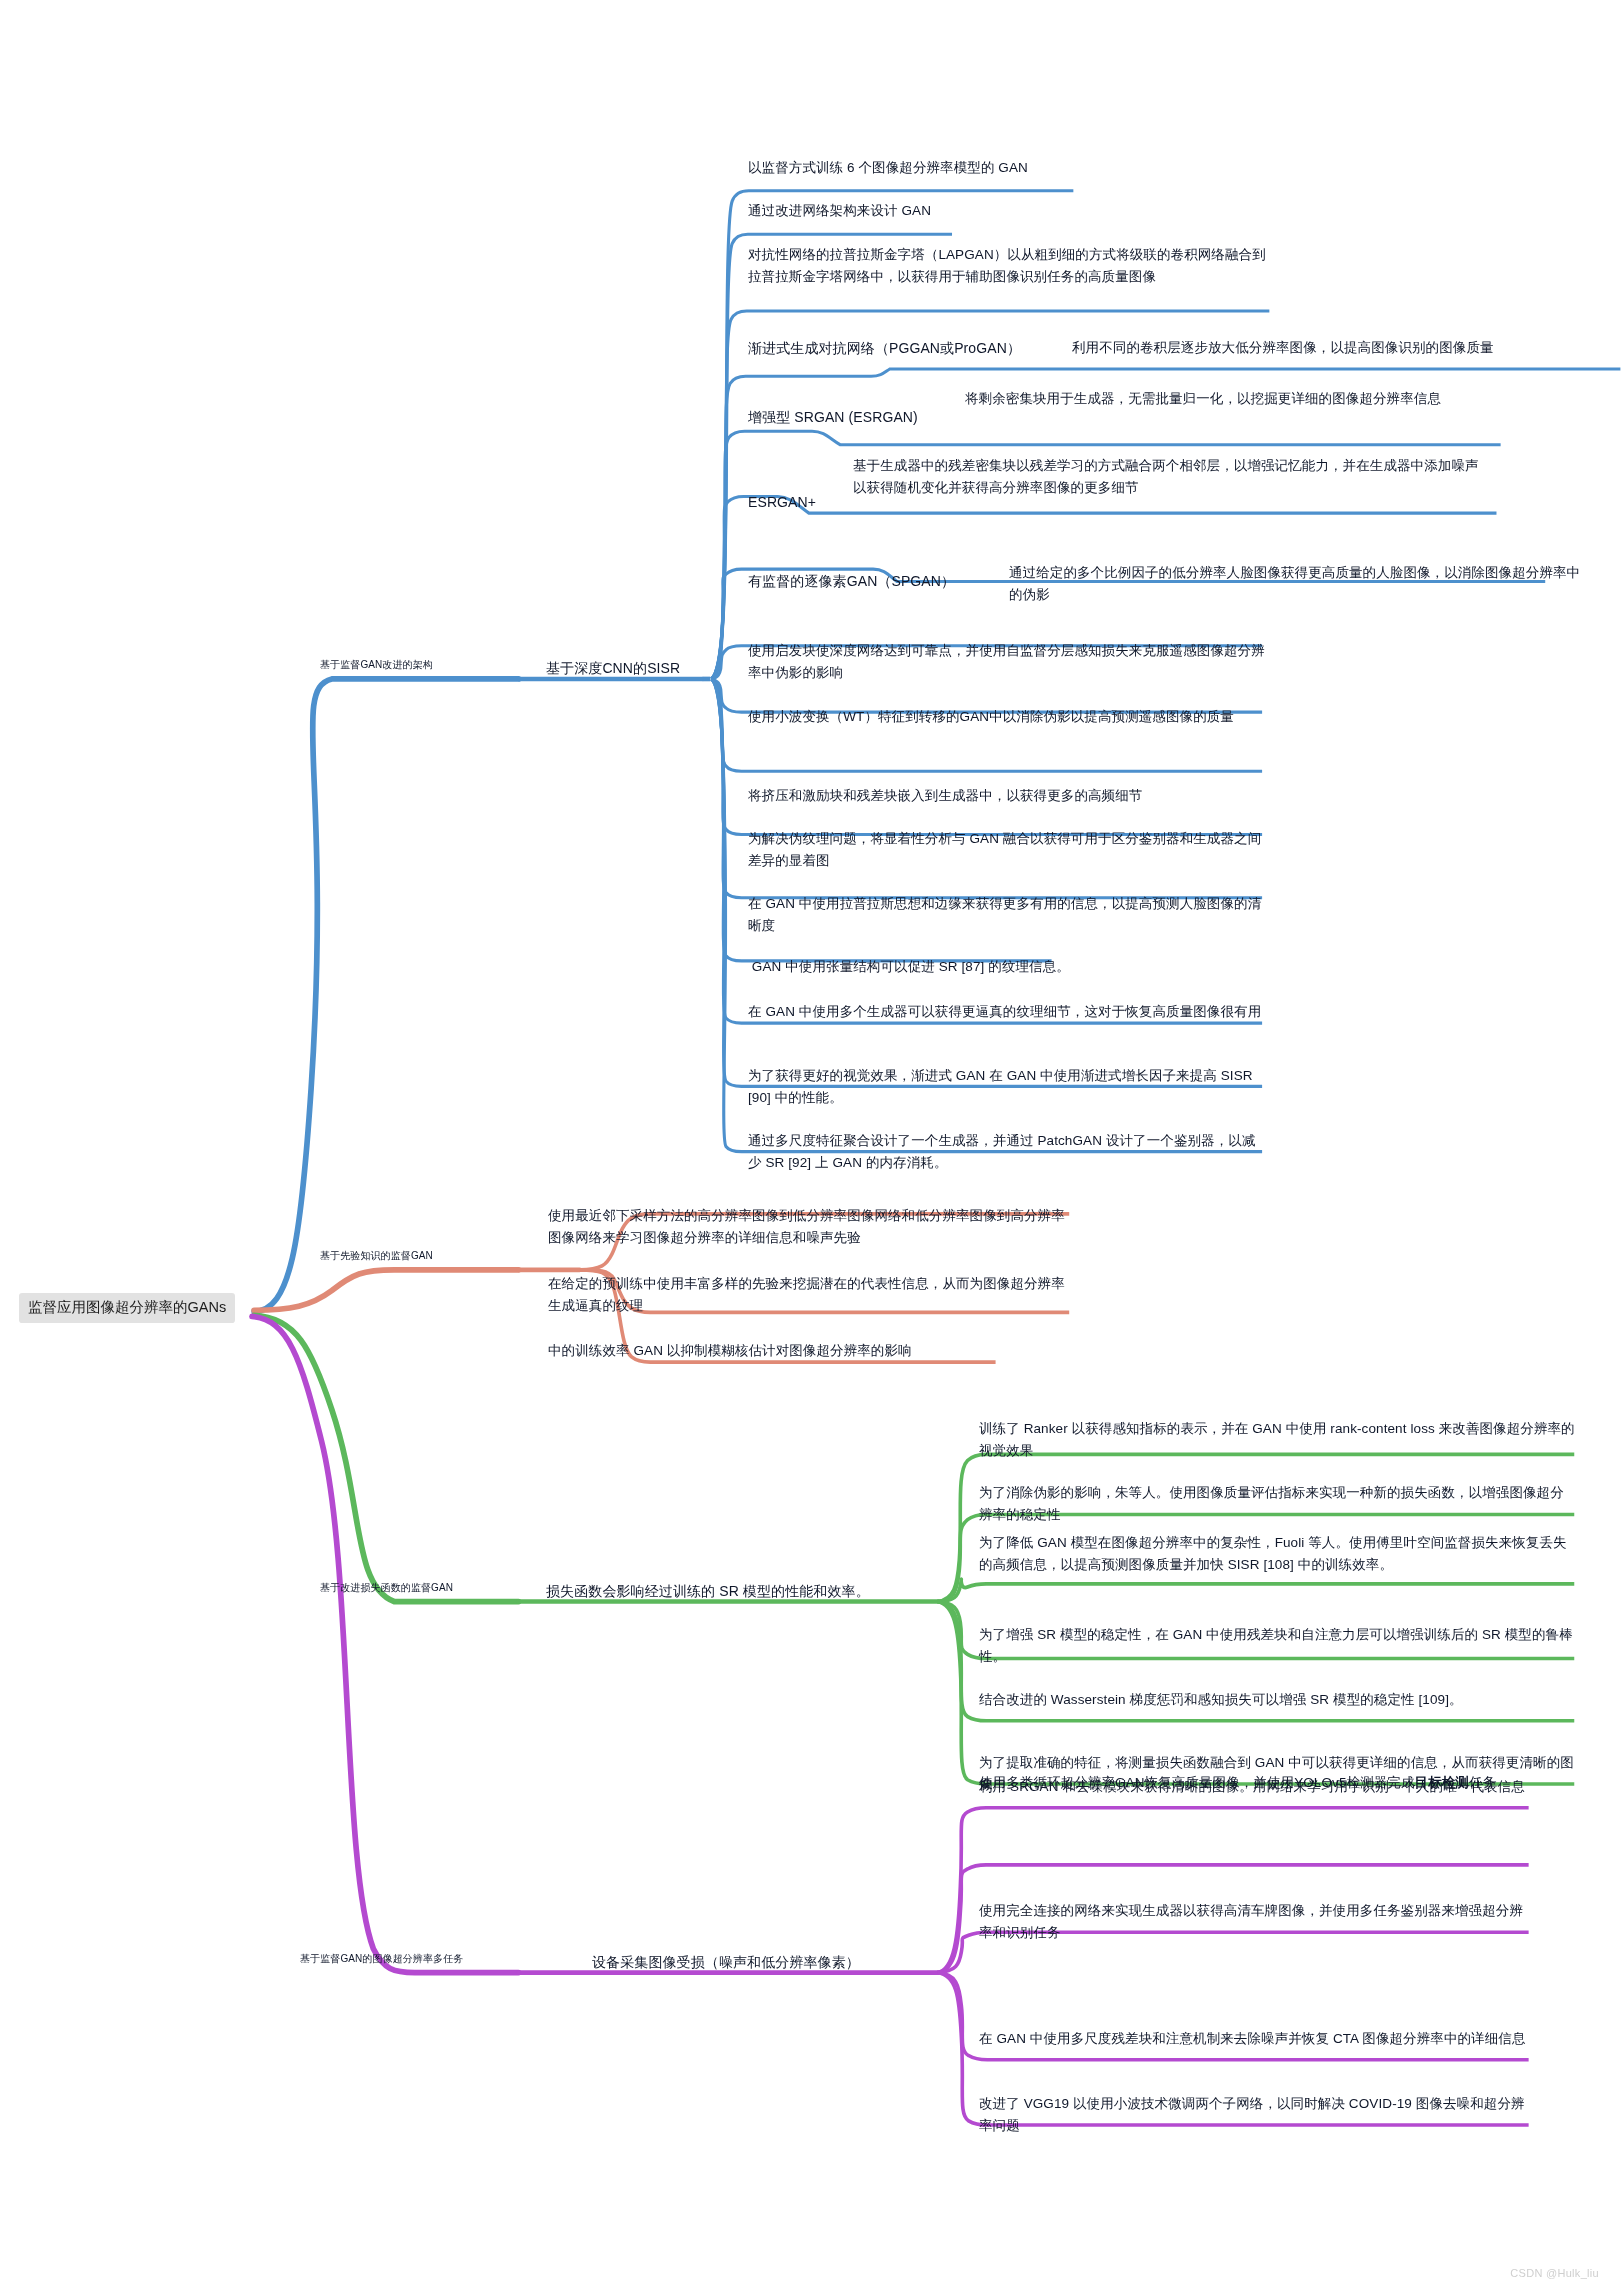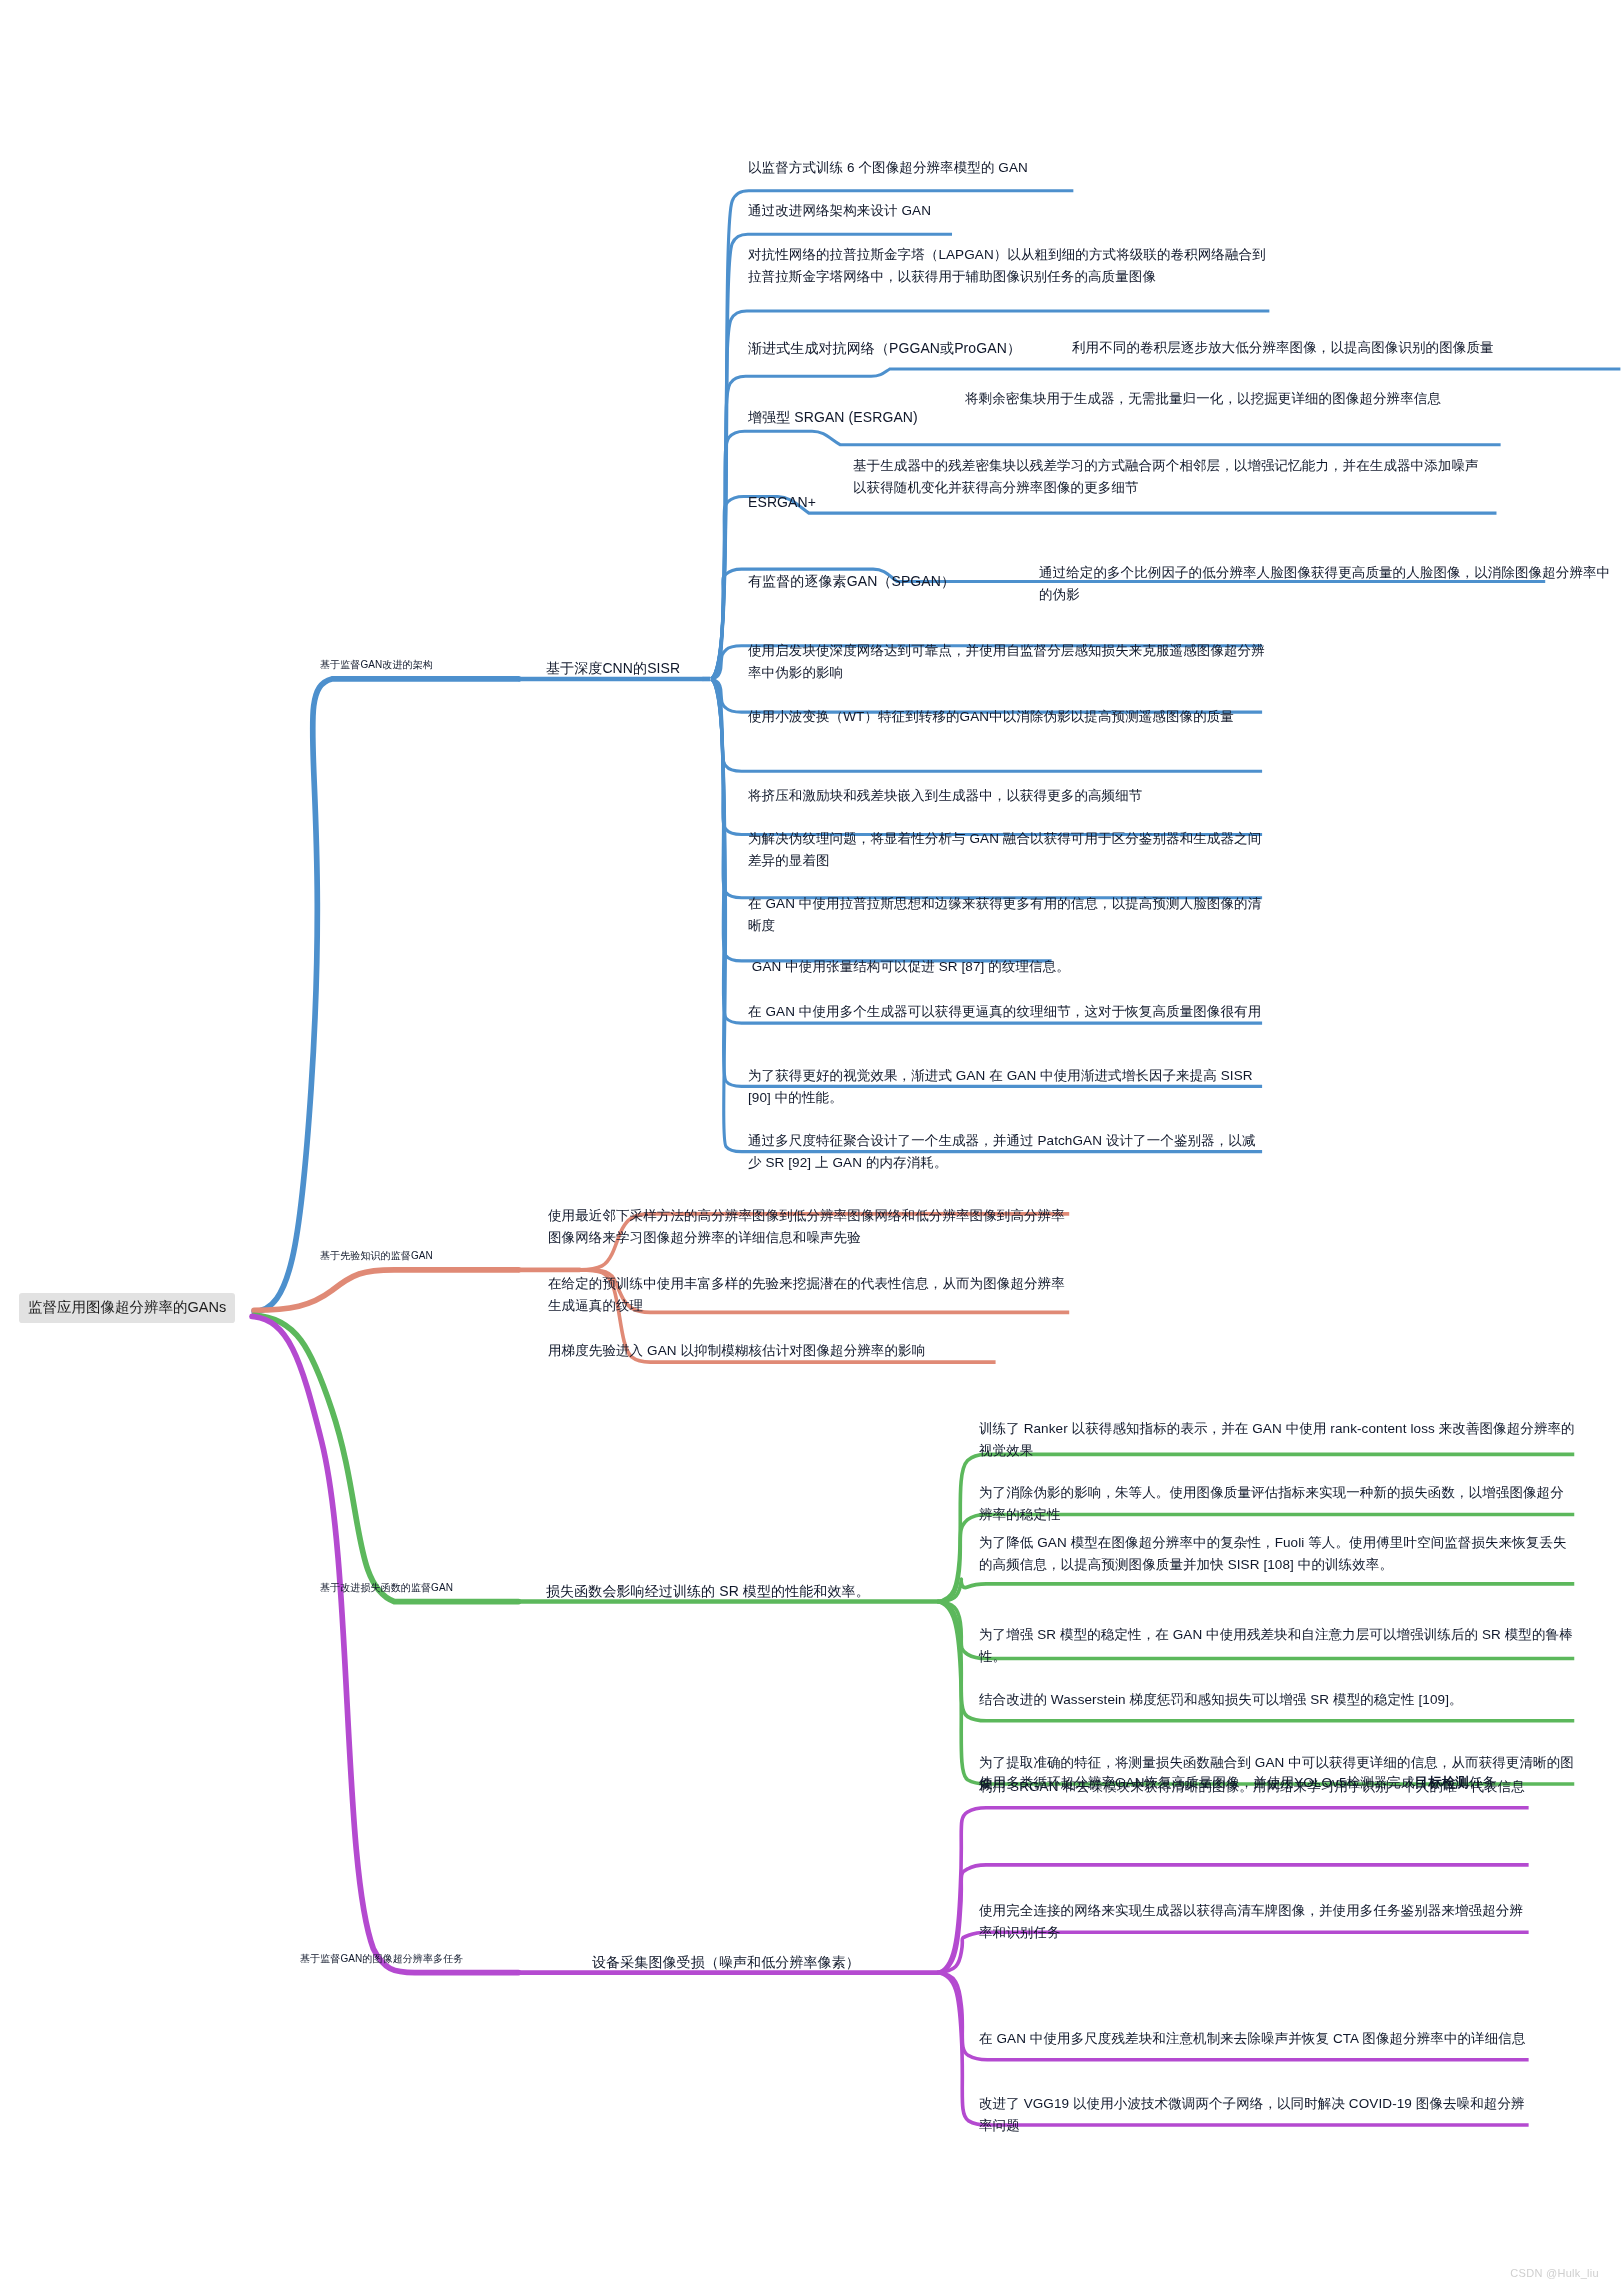--- a/index.html
+++ b/index.html
@@ -137,21 +137,21 @@
   <div class="node lvl2" style="left:748px; top:337px;">渐进式生成对抗网络（PGGAN或ProGAN）</div>
   <div class="node leaf" style="left:1072px; top:337px; width:550px;">利用不同的卷积层逐步放大低分辨率图像，以提高图像识别的图像质量</div>
 
   <div class="node lvl2" style="left:748px; top:406px;">增强型 SRGAN (ESRGAN)</div>
   <div class="node leaf" style="left:965px; top:388px; width:534px;">将剩余密集块用于生成器，无需批量归一化，以挖掘更详细的图像超分辨率信息</div>
 
   <div class="node lvl2" style="left:748px; top:491px;">ESRGAN+</div>
   <div class="node leaf" style="left:853px; top:455px; width:638px;">基于生成器中的残差密集块以残差学习的方式融合两个相邻层，以增强记忆能力，并在生成器中添加噪声以获得随机变化并获得高分辨率图像的更多细节</div>
 
   <div class="node lvl2" style="left:748px; top:570px;">有监督的逐像素GAN（SPGAN）</div>
-  <div class="node leaf" style="left:1039px; top:562px; width:575px;">通过给定的多个比例因子的低分辨率人脸图像获得更高质量的人脸图像，以消除图像超分辨率中的伪影</div>
+  <div class="node leaf" style="left:1009px; top:562px; width:575px;">通过给定的多个比例因子的低分辨率人脸图像获得更高质量的人脸图像，以消除图像超分辨率中的伪影</div>
 
   <div class="node leaf" style="left:748px; top:640px; width:518px;">使用启发块使深度网络达到可靠点，并使用自监督分层感知损失来克服遥感图像超分辨率中伪影的影响</div>
 
   <div class="node leaf" style="left:748px; top:706px; width:518px;">使用小波变换（WT）特征到转移的GAN中以消除伪影以提高预测遥感图像的质量</div>
 
   <div class="node leaf" style="left:748px; top:785px; width:518px;">将挤压和激励块和残差块嵌入到生成器中，以获得更多的高频细节</div>
 
   <div class="node leaf" style="left:748px; top:828px; width:518px;">为解决伪纹理问题，将显着性分析与 GAN 融合以获得可用于区分鉴别器和生成器之间差异的显着图</div>
 
   <div class="node leaf" style="left:748px; top:893px; width:518px;">在 GAN 中使用拉普拉斯思想和边缘来获得更多有用的信息，以提高预测人脸图像的清晰度</div>
@@ -163,21 +163,21 @@
   <div class="node leaf" style="left:748px; top:1065px; width:518px;">为了获得更好的视觉效果，渐进式 GAN 在 GAN 中使用渐进式增长因子来提高 SISR [90] 中的性能。</div>
 
   <div class="node leaf" style="left:748px; top:1130px; width:518px;">通过多尺度特征聚合设计了一个生成器，并通过 PatchGAN 设计了一个鉴别器，以减少 SR [92] 上 GAN 的内存消耗。</div>
 
   <div class="node lvl1" style="left:320px; top:1248px;">基于先验知识的监督GAN</div>
 
   <div class="node leaf" style="left:548px; top:1205px; width:524px;">使用最近邻下采样方法的高分辨率图像到低分辨率图像网络和低分辨率图像到高分辨率图像网络来学习图像超分辨率的详细信息和噪声先验</div>
 
   <div class="node leaf" style="left:548px; top:1273px; width:524px;">在给定的预训练中使用丰富多样的先验来挖掘潜在的代表性信息，从而为图像超分辨率生成逼真的纹理</div>
 
-  <div class="node leaf" style="left:548px; top:1340px; width:524px;">用梯度先验进入 GAN 以抑制模糊核估计对图像超分辨率的影响</div>
+  <div class="node leaf" style="left:548px; top:1340px; width:524px;">中的训练效率 GAN 以抑制模糊核估计对图像超分辨率的影响</div>
 
   <div class="node lvl1" style="left:320px; top:1580px;">基于改进损失函数的监督GAN</div>
   <div class="node lvl2" style="left:546px; top:1580px;">损失函数会影响经过训练的 SR 模型的性能和效率。</div>
 
   <div class="node leaf" style="left:979px; top:1418px; width:596px;">训练了 Ranker 以获得感知指标的表示，并在 GAN 中使用 rank-content loss 来改善图像超分辨率的视觉效果</div>
 
   <div class="node leaf" style="left:979px; top:1482px; width:596px;">为了消除伪影的影响，朱等人。使用图像质量评估指标来实现一种新的损失函数，以增强图像超分辨率的稳定性</div>
 
   <div class="node leaf" style="left:979px; top:1532px; width:596px;">为了降低 GAN 模型在图像超分辨率中的复杂性，Fuoli 等人。使用傅里叶空间监督损失来恢复丢失的高频信息，以提高预测图像质量并加快 SISR [108] 中的训练效率。</div>
 

